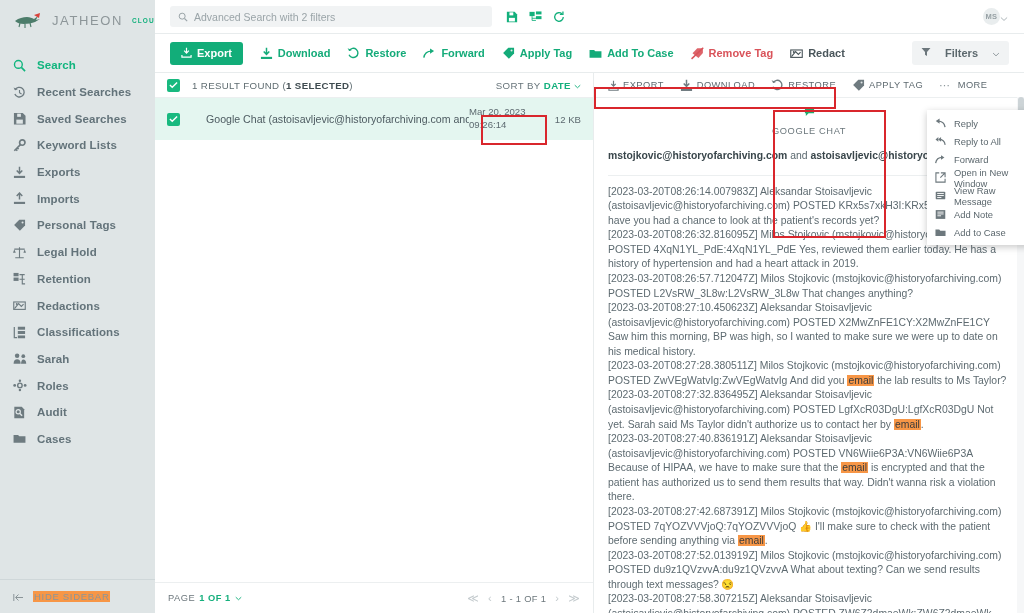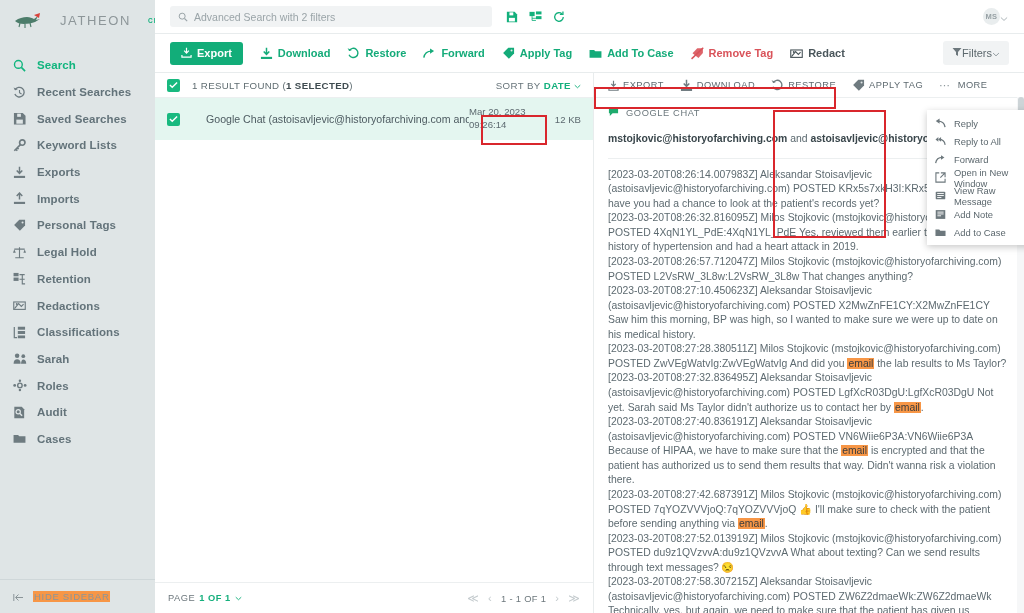--- a/index.html
+++ b/index.html
@@ -14,21 +14,21 @@
 
   
   #sidebar {
     width: 155px; min-width: 155px; height: 613px;
     background: #dfe5e6;
     display: flex; flex-direction: column;
     position: relative;
   }
   .logo-wrap {
     height: 40px; display: flex; align-items: center;
-    padding-left: 14px; gap: 16px;
+    padding-left: 14px; gap: 8px;
   }
   .logo-mark { width: 30px; height: 16px; position: relative; }
   .logo-text {
     font-size: 13px; letter-spacing: 1.6px; color: #8d9699;
     font-weight: 400;
   }
   .logo-sup {
     font-size: 6.5px; letter-spacing: 1.1px; color: #12b07c;
     vertical-align: super; font-weight: 700; margin-left: 1px;
   }
@@ -107,22 +107,22 @@
     margin-left: 17px; cursor: pointer;
     font-size: 11px; font-weight: 700; color: #14ab79;
     white-space: nowrap;
   }
   .tb-act.danger { color: #d9535a; }
   .tb-act.neutral { color: #4a565b; }
   .tb-act .tai { display: flex; align-items: center; }
   .filters-btn {
     margin-left: auto; height: 24px; background: #f1f3f4;
     border-radius: 3px; display: flex; align-items: center;
-    gap: 0; padding: 0 9px; cursor: pointer;
-    font-size: 11px; color: #5c686d; font-weight: 400;
+    gap: 14px; padding: 0 9px; cursor: pointer;
+    font-size: 11px; color: #5c686d; font-weight: 700;
   }
 
   
   #body { flex: 1; display: flex; min-height: 0; }
 
   
   #results {
     width: 439px; min-width: 439px;
     border-right: 1px solid #e8eced;
     display: flex; flex-direction: column; background: #fff;
@@ -206,21 +206,21 @@
   .pv-act .pvi { color: #6f7b80; display: flex; }
   .pv-more { display:flex; align-items:center; gap:6px; cursor:pointer; }
   .pv-dots { letter-spacing: 1.6px; color: #8d979b; font-size: 11px; line-height:1;}
   .pv-more-label { font-size: 9.3px; color: #5e6a70; letter-spacing:.45px; }
 
   .pv-divider { height: 1px; background: #eceff0; }
 
   .pv-meta { padding: 8px 14px 0 14px; }
   .pv-kind {
     display: flex; align-items: center; gap: 7px;
-    font-size: 9.3px; color: #6b777c; letter-spacing: .6px;
+    font-size: 9.3px; color: #6b777c; letter-spacing: .6px; flex-direction: column;
   }
   .pv-parties {
     margin-top: 13px; font-size: 10.4px; line-height: 1.4;
     color: #5a686e;
   }
   .pv-parties b { color: #39464b; font-weight: 700; }
   .pv-hr { height: 1px; background: #eceff0; margin: 11px 0 0 0; }
 
   .pv-body {
     padding: 9px 16px 4px 14px;

